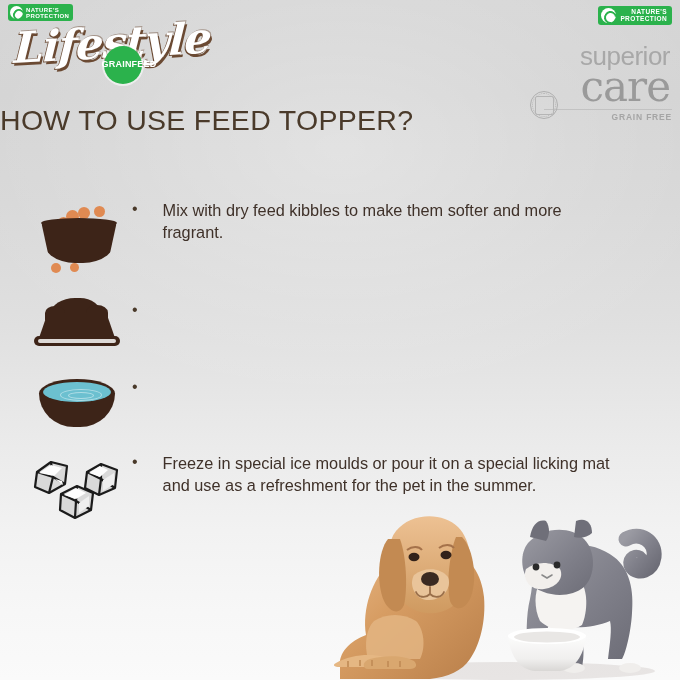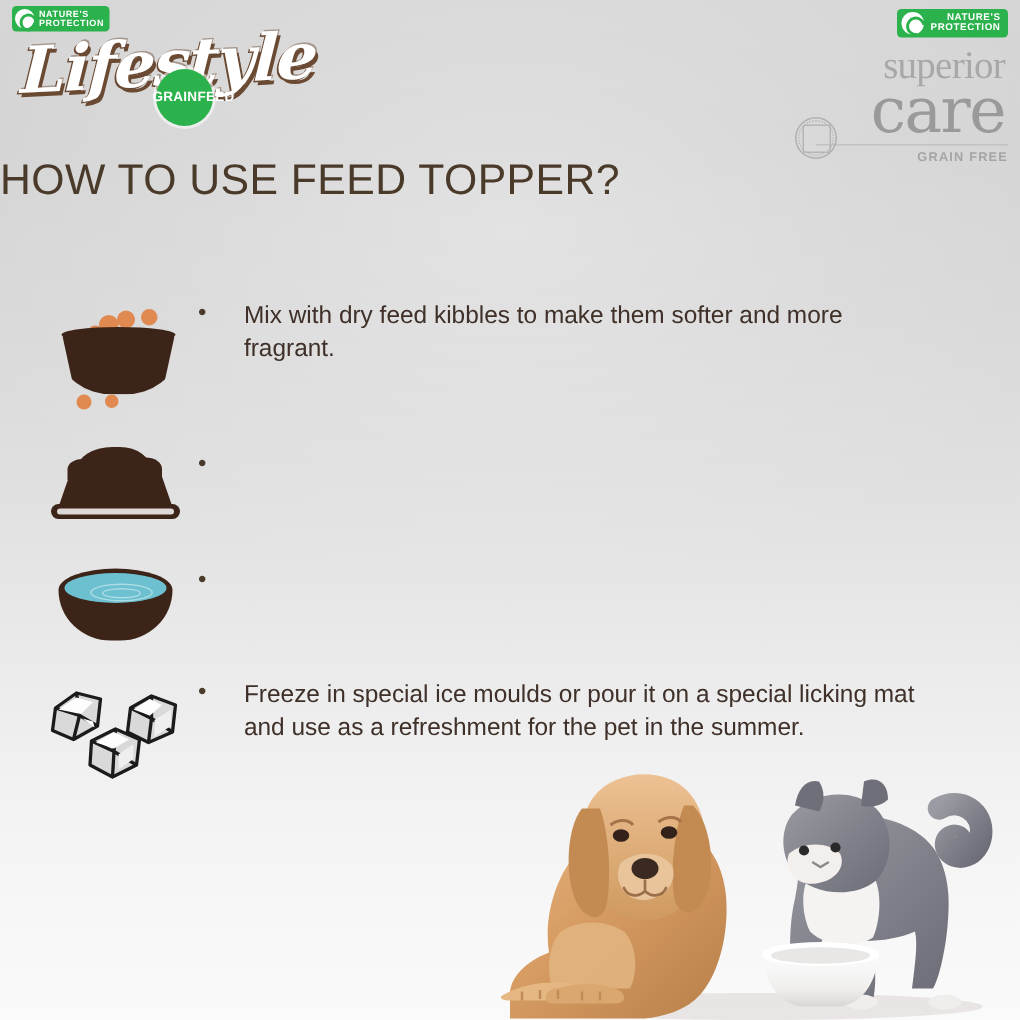--- a/index.html
+++ b/index.html
@@ -83,24 +83,24 @@
     display:flex; align-items:center; gap:4px;
     background:#2bb24c; border-radius:3px;
     padding:2px 5px 2px 3px; width:max-content;
     margin-left:auto;
   }
   .np-badge-right .np-swirl { width:15px; height:15px; }
   .np-badge-right .np-swirl::after { left:3px; top:3px; width:9px; height:9px; }
   .np-badge-right .np-words div { font-size:6.5px; }
 
   .superior {
-    font-family:Liberation Serif, serif;
+    font-family:Liberation Sans, sans-serif;
     font-size:26px; color:#a8a8a8;
     letter-spacing:-.5px; line-height:.92;
-    margin-top:7px; margin-right:2px;
+    margin-top:20px; margin-right:2px;
     font-weight:normal;
   }
   .care {
     font-family:"DejaVu Serif", serif;
     font-size:42px; color:#9a9a9a;
     letter-spacing:-1px; line-height:.86;
     margin-right:2px;
   }
   .seal {
     position:absolute; left:8px; top:46px;

